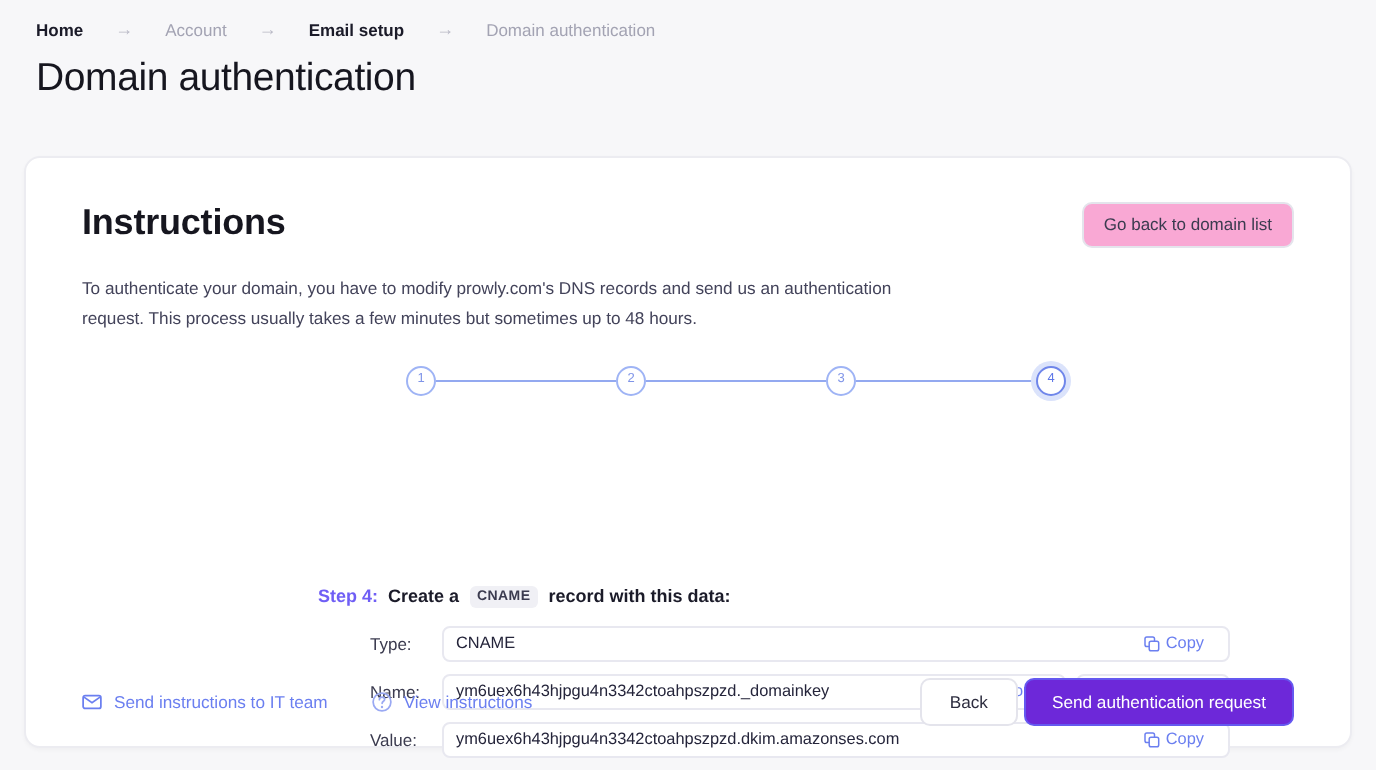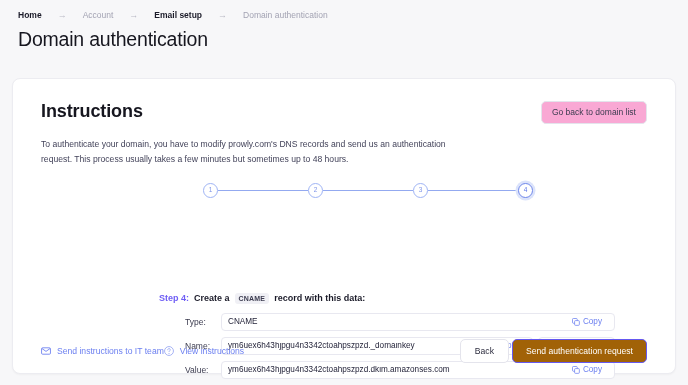--- a/index.html
+++ b/index.html
@@ -232,21 +232,21 @@
   
   .footer {
     position: absolute;
     left: 0; right: 0; bottom: 0;
     height: 44px;
     padding: 0 28px;
     display: flex;
     align-items: center;
     justify-content: space-between;
   }
-  .footer-links { display: flex; align-items: center; }
+  .footer-links { display: flex; align-items: center; gap: 22px; }
   .flink {
     display: flex; align-items: center; gap: 6px;
     color: #6b7ff0;
     font-size: 8.6px;
     cursor: pointer;
     line-height: 1;
     white-space: nowrap;
   }
   .footer-actions { display: flex; align-items: center; gap: 3px; }
   .btn-back {
@@ -256,21 +256,21 @@
     border: 1px solid #e4e4ec;
     border-radius: 5px;
     padding: 7px 14px;
     cursor: pointer;
     line-height: 1;
     font-family: inherit;
   }
   .btn-primary {
     font-size: 8.6px;
     color: #ffffff;
-    background: #a16207;
+    background: #6d28d9;
     border: 1px solid #6558f0;
     border-radius: 5px;
     padding: 7px 13px;
     cursor: pointer;
     line-height: 1;
     font-family: inherit;
     white-space: nowrap;
   }
 </style>
 </head>

